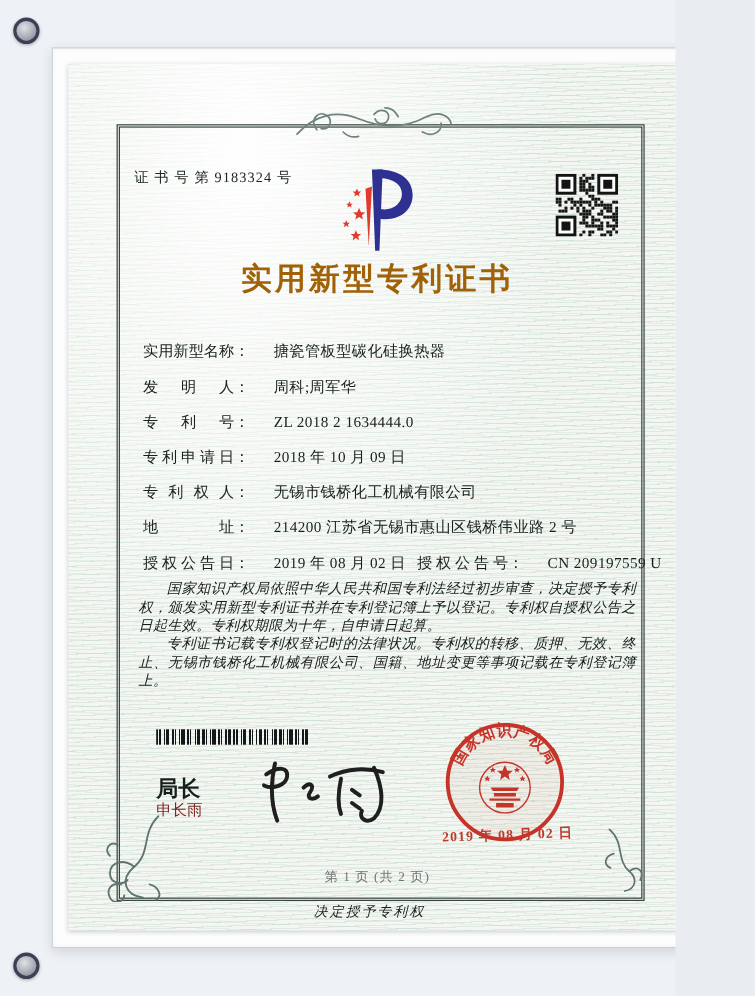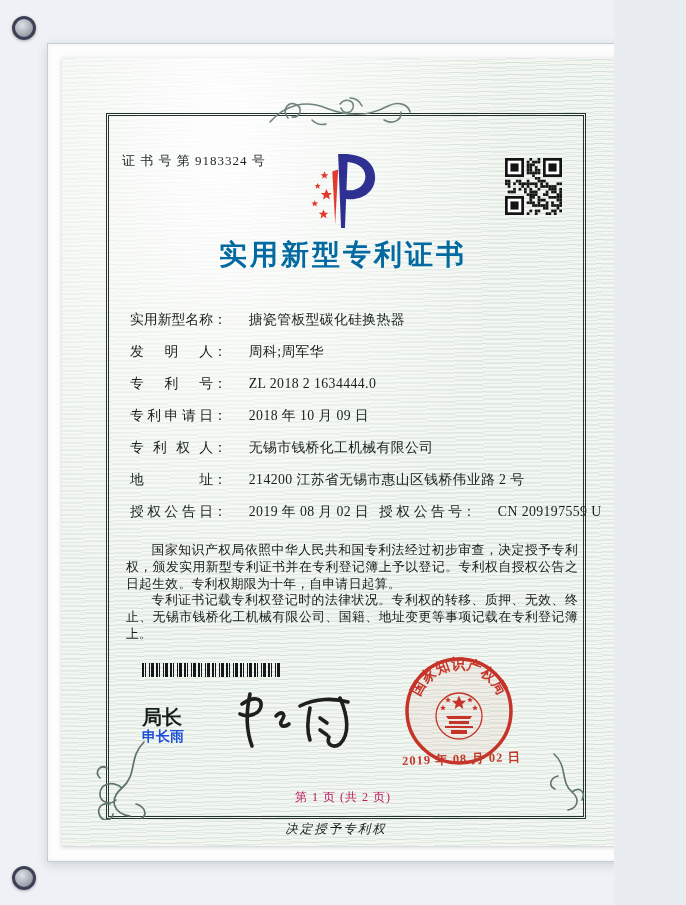--- a/index.html
+++ b/index.html
@@ -18,46 +18,46 @@
            radial-gradient(ellipse at 28% 10%, rgba(255,255,255,.95), rgba(255,255,255,0) 50%),
            repeating-linear-gradient(178deg, rgba(118,168,148,.17) 0 1px, rgba(255,255,255,0) 1px 4px),
            repeating-linear-gradient(2deg, rgba(118,168,148,.12) 0 1px, rgba(255,255,255,0) 1px 6px);
          box-shadow:0 1px 4px rgba(50,60,70,.25);}
   
   .border-box{position:absolute;left:106px;top:113px;width:474px;height:700px;
               border:3px double #25332d;}
   .abs{position:absolute;}
   .cert-no{left:122px;top:152px;font-size:13px;letter-spacing:1px;color:#1c2420;}
   .title{left:106px;top:238px;width:474px;text-align:center;font-size:28px;font-weight:bold;
-         letter-spacing:3px;color:#0369a1;line-height:34px;}
+         letter-spacing:3px;color:#a16207;line-height:34px;}
   
   .fields{left:130px;top:311px;width:440px;color:#18201c;font-size:13.8px;}
   .frow{height:20px;margin-bottom:12px;white-space:nowrap;}
   .jchars{display:inline-flex;justify-content:space-between;width:83px;vertical-align:top;}
   .colon{display:inline-block;}
   .fvalue{margin-left:22px;letter-spacing:.4px;font-family:Liberation Serif, serif;}
   .grant2{margin-left:10px;}
   
-  .paras{left:126px;top:542px;width:452px;font-size:12.8px;line-height:16.8px;
-         color:#151b18;text-align:justify;letter-spacing:.3px;}
+  .paras{left:126px;top:527px;width:452px;font-size:12.8px;line-height:16.8px;
+         font-style:italic;color:#151b18;text-align:justify;letter-spacing:.3px;}
   .paras p{margin:0;text-indent:2em;}
   
   .barcode{left:142px;top:663px;width:138px;height:14px;
      background:repeating-linear-gradient(90deg,#15181a 0 2px,transparent 2px 3px,#15181a 3px 4px,
         transparent 4px 7px,#15181a 7px 8px,transparent 8px 9px,#15181a 9px 12px,transparent 12px 14px);}
   .officer-role{left:142px;top:704px;font-size:20px;font-weight:600;color:#17201b;
      font-family:"Liberation Sans","DejaVu Sans",sans-serif;}
-  .officer-name{left:142px;top:728px;font-size:14px;font-weight:700;color:#1d4ed8;
+  .officer-name{left:142px;top:728px;font-size:14px;font-weight:400;color:#7f1d1d;
      font-family:"Liberation Sans","DejaVu Sans",sans-serif;}
   .signature{left:228px;top:690px;}
   
   .seal{left:400px;top:654px;width:118px;height:118px;}
   .seal-date{left:402px;top:751px;font-size:12.5px;color:#c0392b;letter-spacing:1px;
      transform:rotate(-2deg);font-weight:600;}
-  .page-info{left:106px;top:789px;width:474px;text-align:center;font-size:12px;color:#be185d;letter-spacing:1px;}
+  .page-info{left:106px;top:789px;width:474px;text-align:center;font-size:12px;color:#737373;letter-spacing:1px;}
   .back-note{left:106px;top:821px;width:460px;text-align:center;font-size:12.5px;font-style:italic;color:#1a211d;letter-spacing:2px;}
   .ornament{color:#6f837c;}
   .logo{left:306px;top:150px;}
   .qr{left:505px;top:158px;}
 </style>
 </head>
 <body>
 
 <div class="stage">
 

